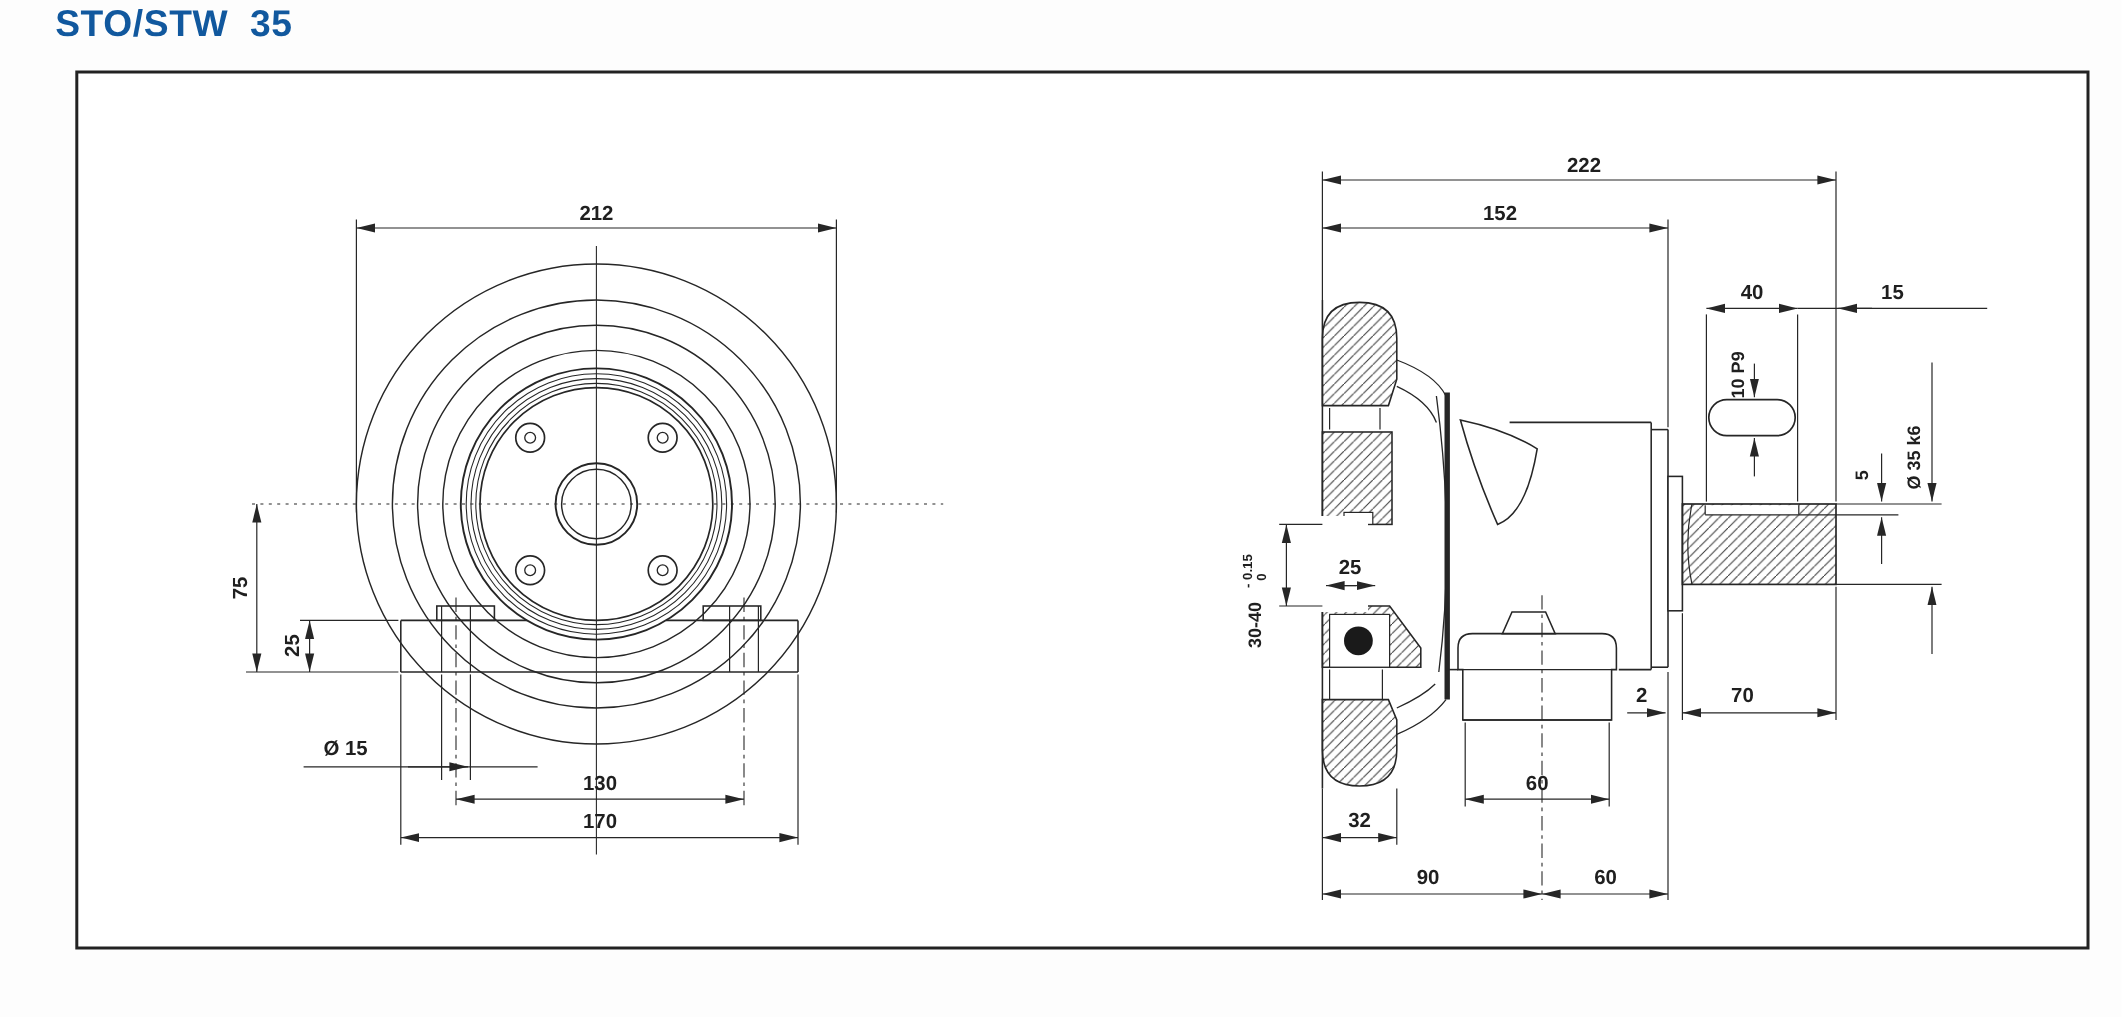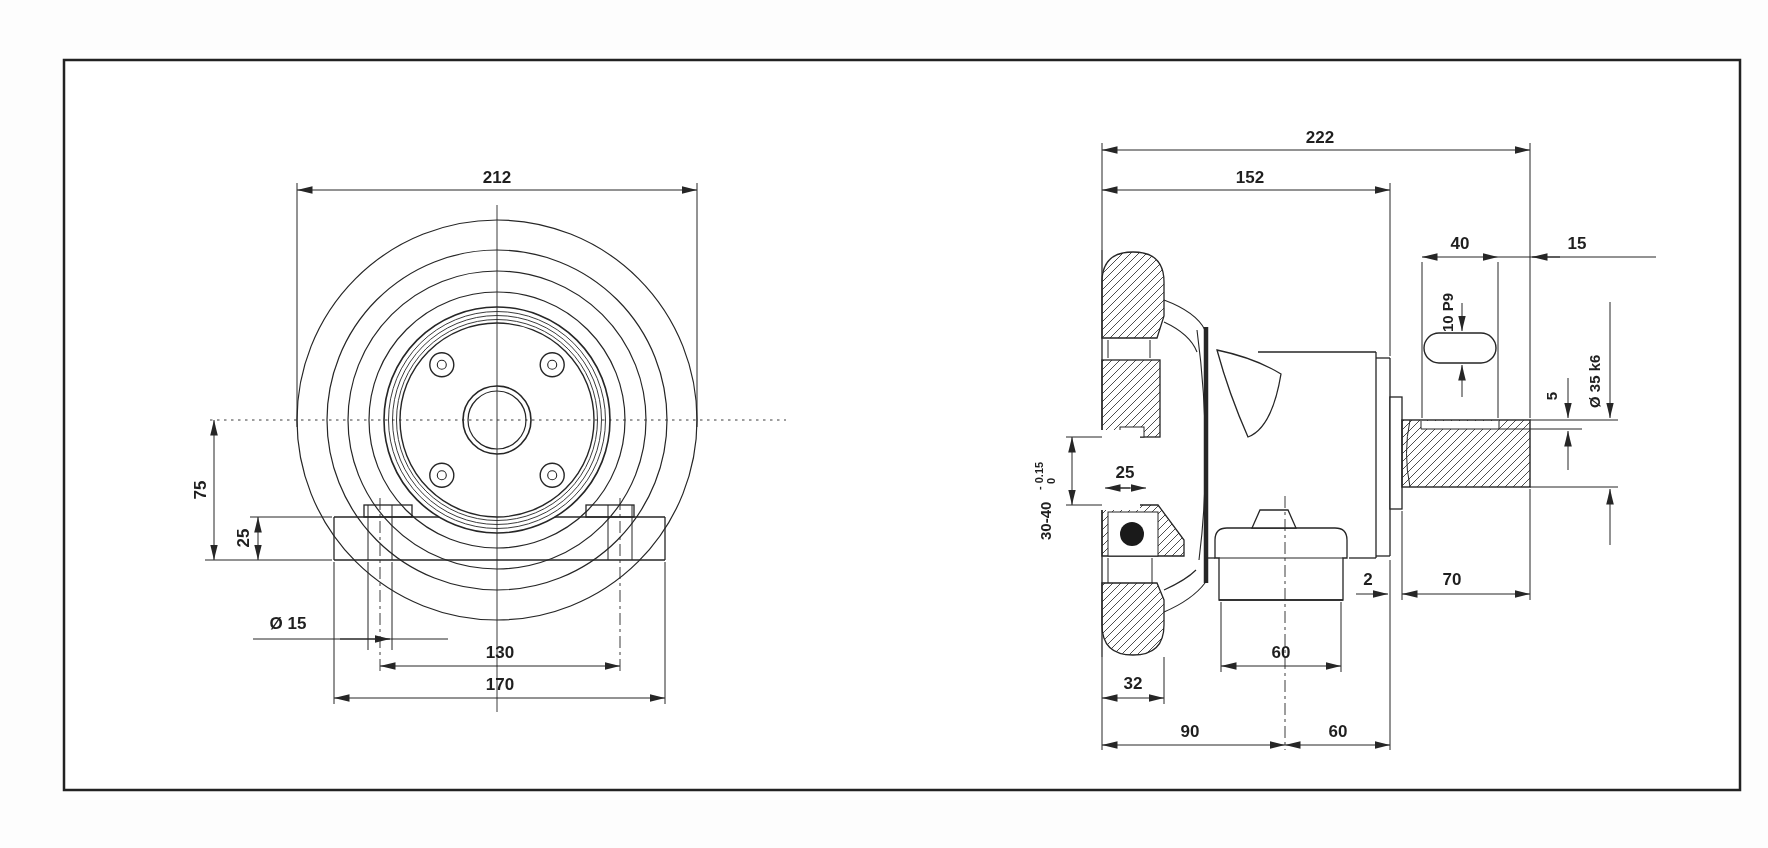--- a/index.html
+++ b/index.html
@@ -7,20 +7,21 @@
   #title{position:absolute;left:46px;top:2px;font-size:31px;font-weight:800;letter-spacing:0.5px;color:var(--accent,#11589e);white-space:pre;margin:0;}
   svg text{font-family:"Liberation Sans",sans-serif;font-weight:700;fill:#1f1f1f;}
   .dim{font-size:17px;}
   .dimsmall{font-size:15px;}
   .tol{font-size:11px;}
 </style>
 </head>
 <body>
 
 <div id="stage">
+  <h1 id="title">STO/STW  35</h1>
 
   <svg width="1768" height="848" viewBox="0 0 1768 848">
     <defs>
       <pattern id="hatch" width="8" height="8" patternUnits="userSpaceOnUse">
         <line x1="0" y1="8" x2="8" y2="0" stroke="#3a3a3a" stroke-width="0.9"></line>
       </pattern>
       <marker id="ar" markerUnits="userSpaceOnUse" markerWidth="16" markerHeight="10" refX="15.5" refY="5" orient="auto-start-reverse">
         <path d="M15.5,5 L0,1.2 L0,8.8 Z" fill="#262626"></path>
       </marker>
       <marker id="are" markerUnits="userSpaceOnUse" markerWidth="16" markerHeight="10" refX="15.5" refY="5" orient="auto">

